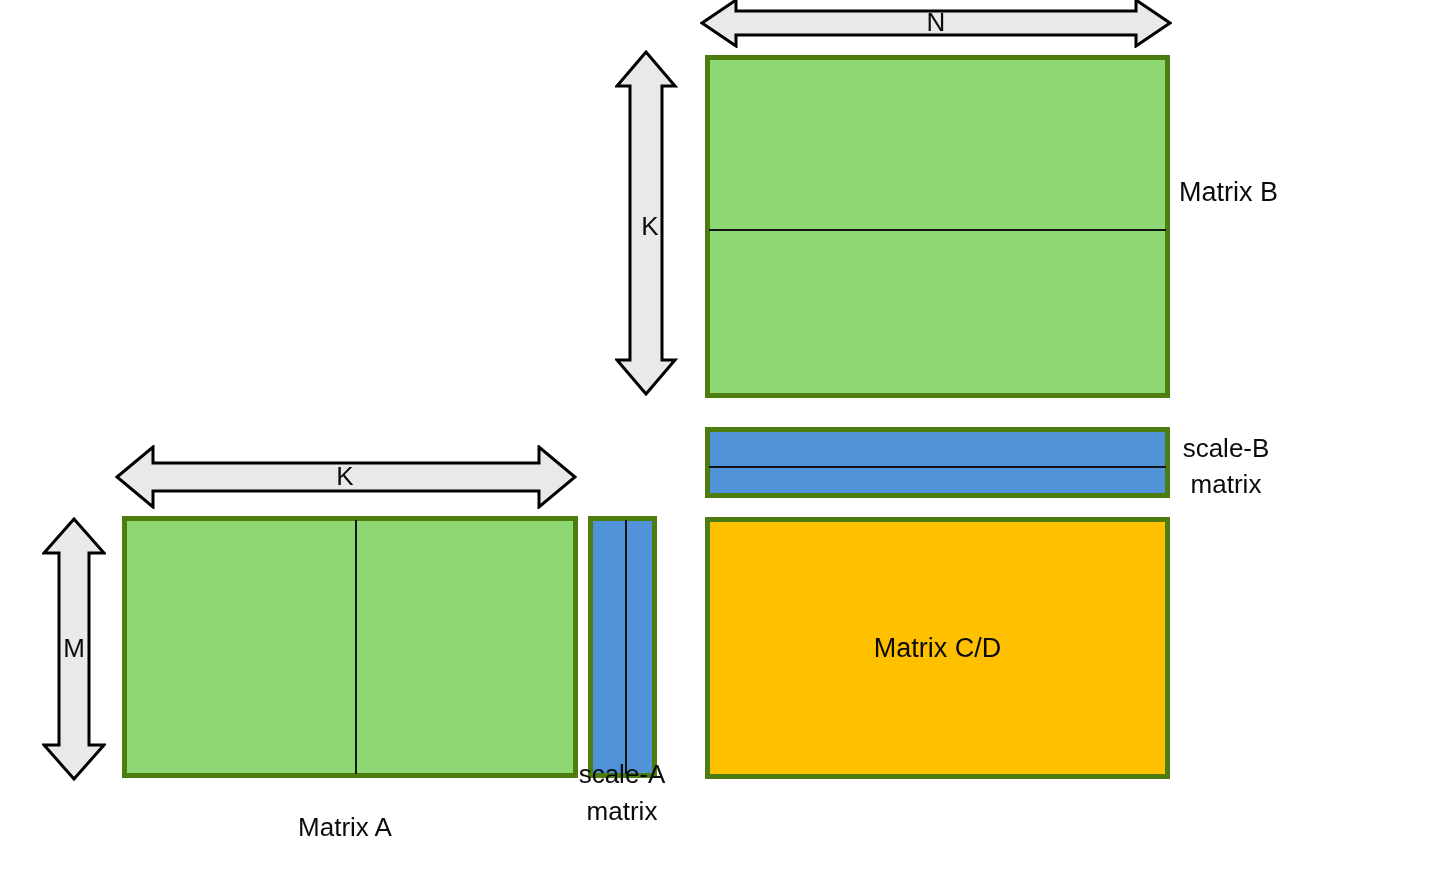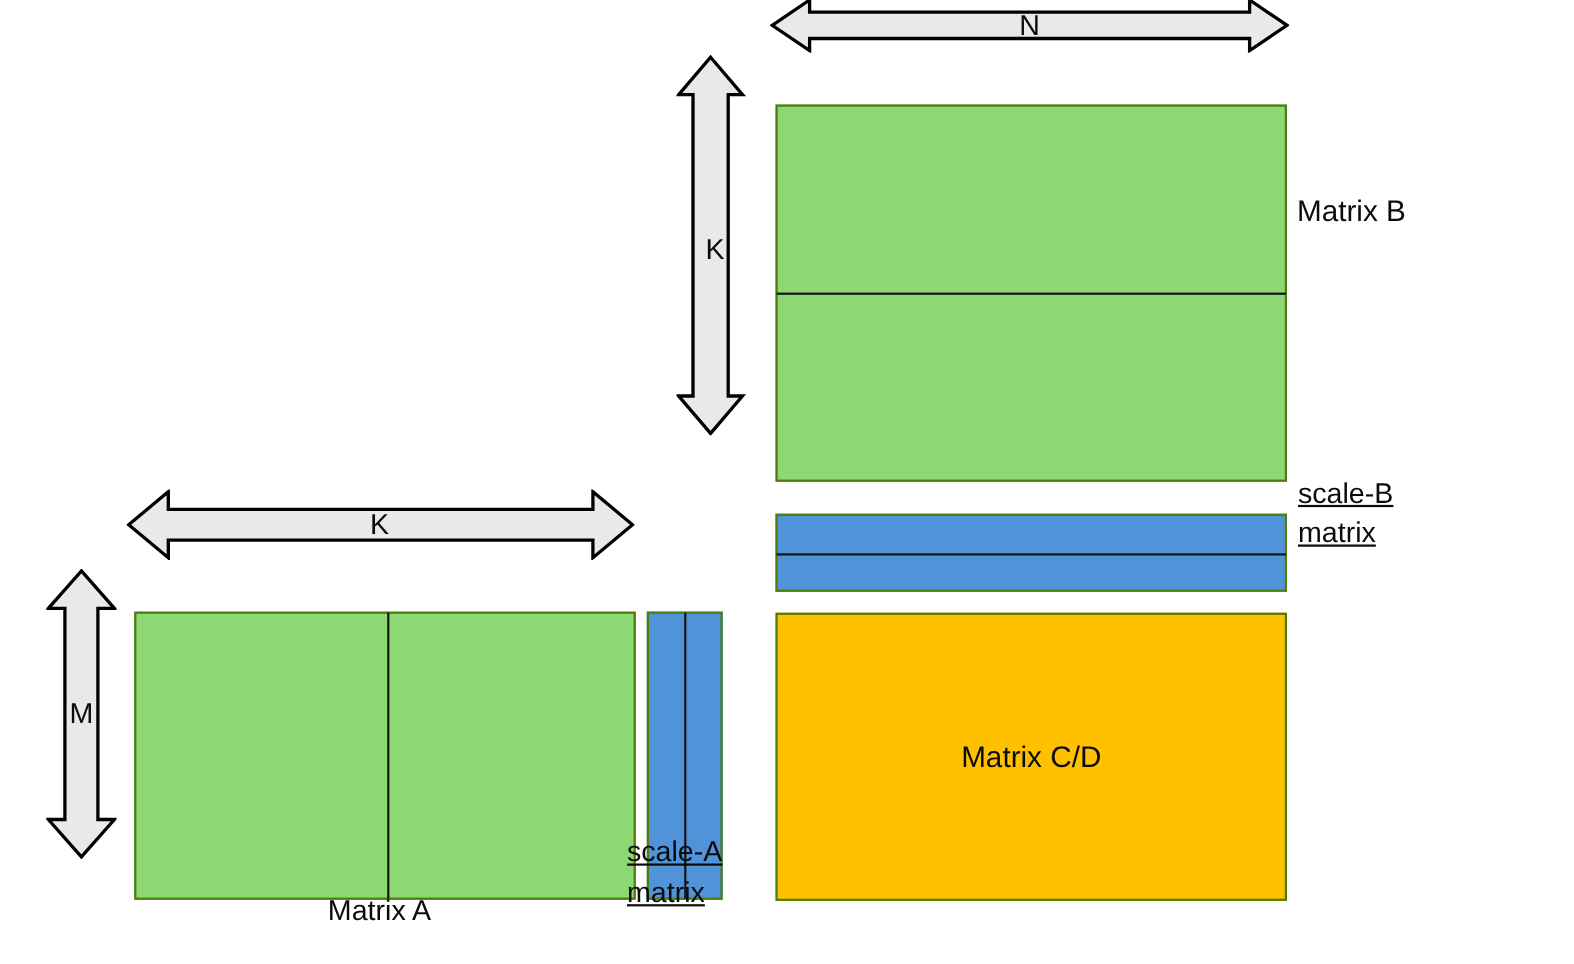--- a/index.html
+++ b/index.html
@@ -4,34 +4,34 @@
 <style>
   html,body{margin:0;padding:0;background:#ffffff;}
   .canvas{
     position:relative;
     width:1431px;height:876px;
     background:#ffffff;
     font-family:"Liberation Sans", sans-serif;
     color:#111;
     overflow:hidden;
   }
-  .rect{position:absolute;box-sizing:border-box;border:2px solid #4d7c0f;margin-top:40px;}
+  .rect{position:absolute;box-sizing:border-box;border:5px solid #4d7c0f;}
   .rect.green{background:#8DD873;}
   .rect.blue{background:#5193D8;}
   .rect.orange{background:#FFC000;}
   .divider-h{position:absolute;left:-1px;right:-1px;height:2px;background:#141414;}
   .divider-v{position:absolute;top:-1px;bottom:-1px;width:2px;background:#141414;}
   .arrow{position:absolute;}
   .arrow polygon{fill:#E9E9E9;stroke:#000;stroke-width:3;stroke-linejoin:miter;}
   .lbl{
     position:absolute;font-size:26px;line-height:1.2;white-space:nowrap;
     color:#0b0b0b;
   }
   .lbl.center{transform:translate(-50%,-50%);}
-  .lbl.two-line{white-space:normal;text-align:left;line-height:36px;text-decoration:underline;}
+  .lbl.two-line{white-space:normal;text-align:center;line-height:36px;}
   .cd-text{
     position:absolute;inset:0;display:flex;align-items:center;justify-content:center;
     font-size:27px;color:#0b0b0b;
   }
 </style>
 </head>
 <body>
 
 <div class="canvas">
 

